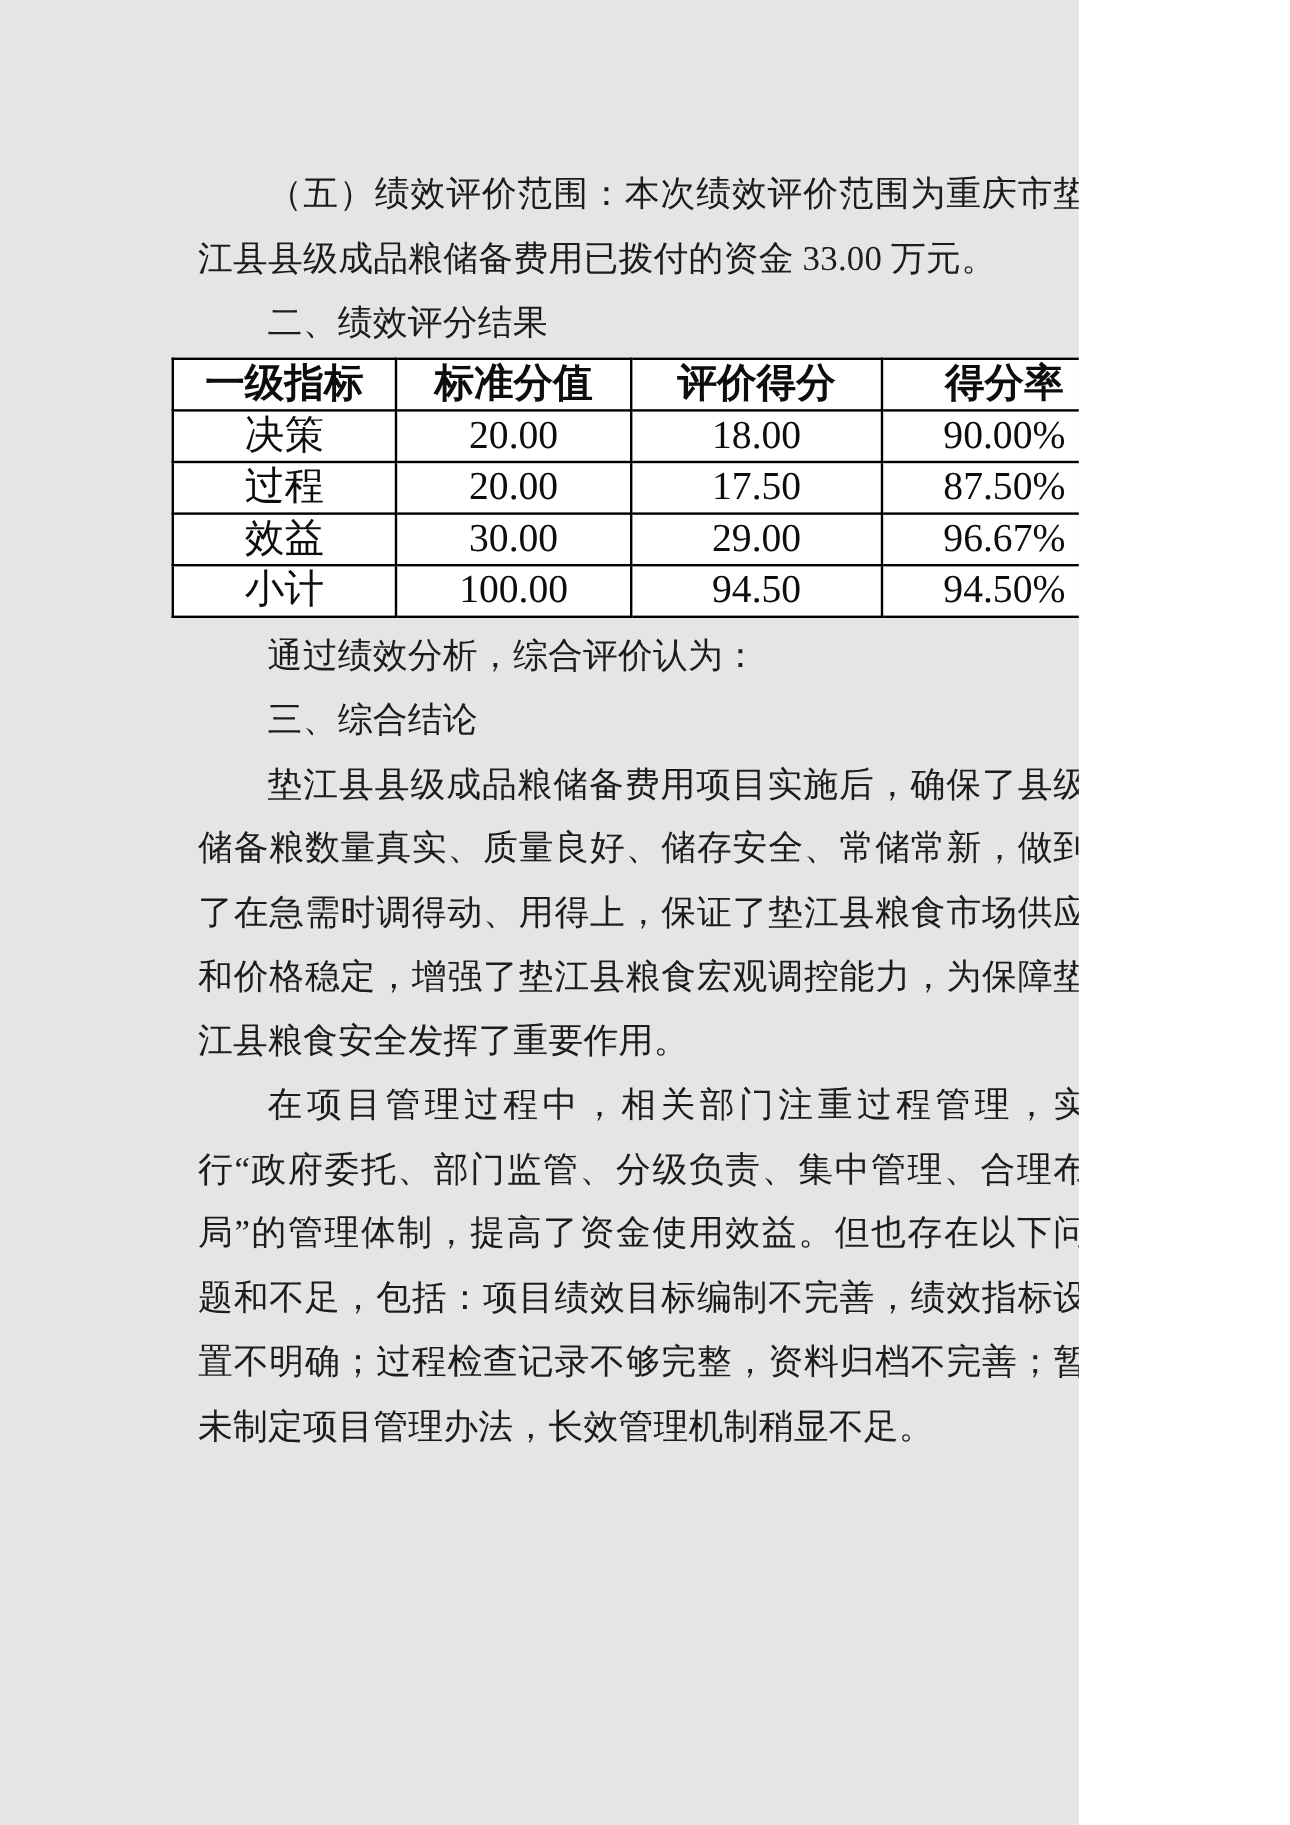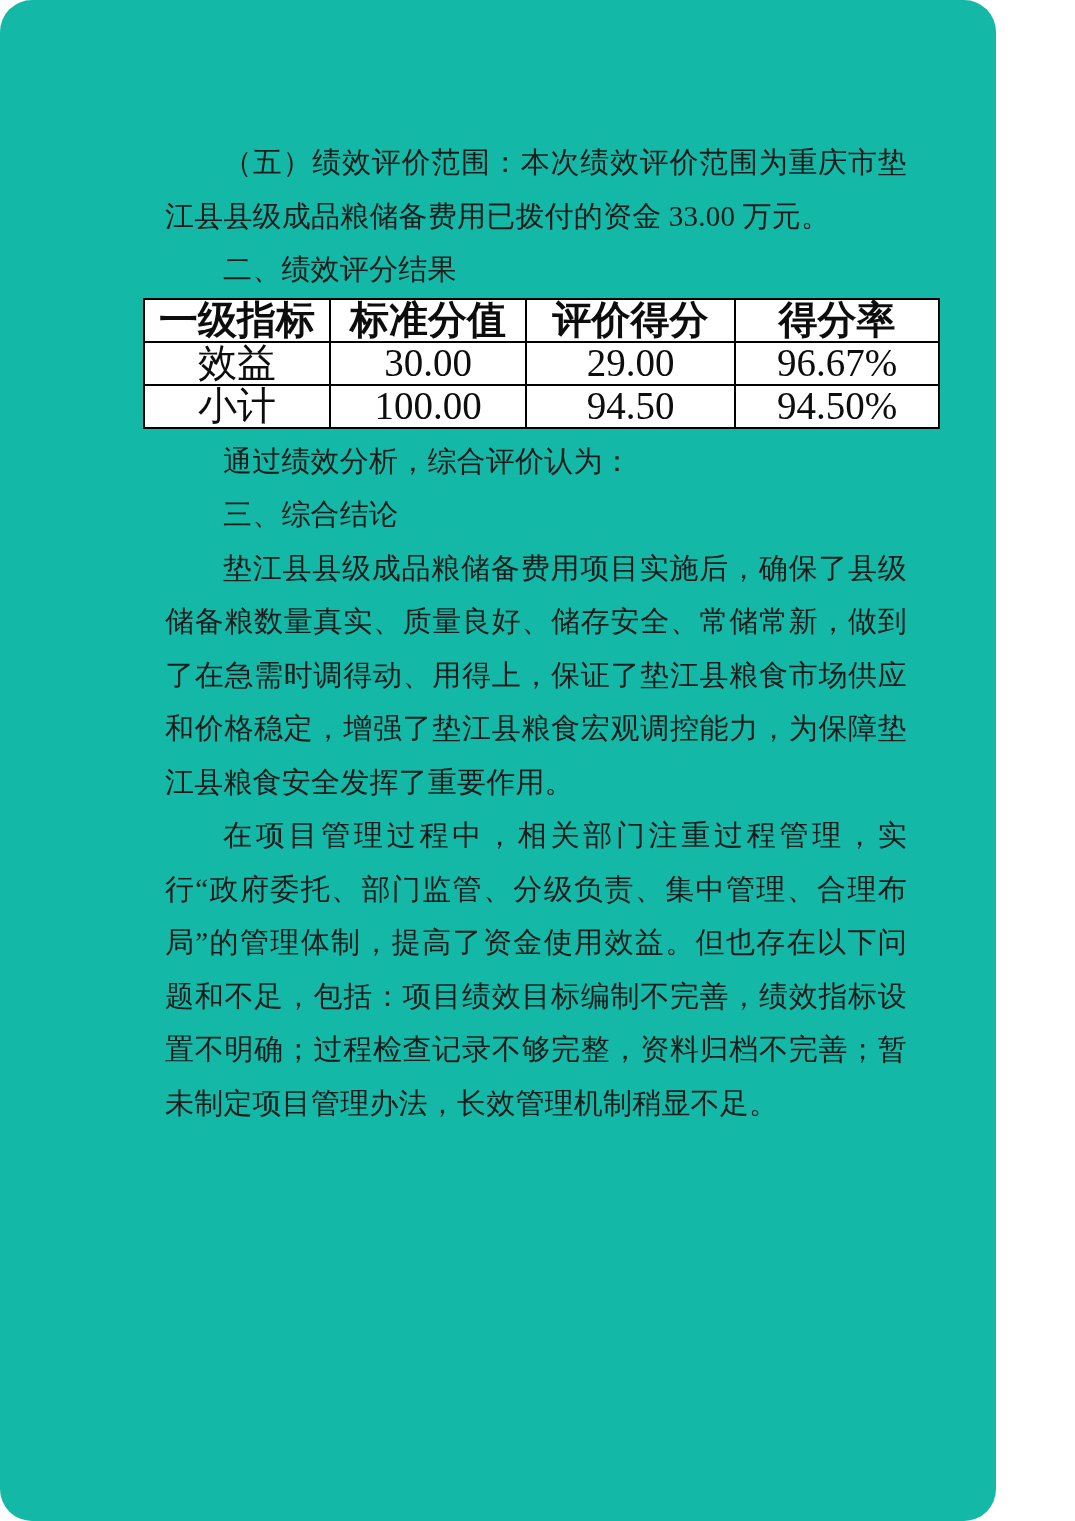--- a/index.html
+++ b/index.html
@@ -2,27 +2,26 @@
 <html><head>
 <meta charset="utf-8">
 <style>
   html, body {
     margin: 0;
     padding: 0;
     background: #ffffff;
   }
   .page {
     position: relative;
-    width: 996px;
+    width: 899px;
     height: 1521px;
-    background: #14b8a6;
+    background: #e5e5e5;
     overflow: hidden;
     color: #1c1c1c;
     font-family: "Liberation Serif", "DejaVu Serif", serif;
-    border-radius: 32px;
   }
   .content {
     position: absolute;
     left: 165px;
     top: 136px;
     width: 742px;
   }
   .content p {
     margin: 0;
     font-size: 29px;
@@ -39,21 +38,21 @@
     margin: 1px 0 6px -22px;
     background: #ffffff;
   }
   .score-table th,
   .score-table td {
     border: 2px solid #000000;
     height: 41px;
     padding: 0;
     text-align: center;
     vertical-align: middle;
-    font-size: 39px;
+    font-size: 33px;
     line-height: 1.05;
     font-weight: normal;
     color: #0d0d0d;
   }
   .score-table thead th {
     font-weight: 700;
   }
   .score-table tr.total-row td {
     font-weight: 400;
   }
@@ -79,20 +78,32 @@
       <thead>
         <tr>
           <th>一级指标</th>
           <th>标准分值</th>
           <th>评价得分</th>
           <th>得分率</th>
         </tr>
       </thead>
       <tbody>
         <tr>
+          <td>决策</td>
+          <td>20.00</td>
+          <td>18.00</td>
+          <td>90.00%</td>
+        </tr>
+        <tr>
+          <td>过程</td>
+          <td>20.00</td>
+          <td>17.50</td>
+          <td>87.50%</td>
+        </tr>
+        <tr>
           <td>效益</td>
           <td>30.00</td>
           <td>29.00</td>
           <td>96.67%</td>
         </tr>
         <tr class="total-row">
           <td>小计</td>
           <td>100.00</td>
           <td>94.50</td>
           <td>94.50%</td>

